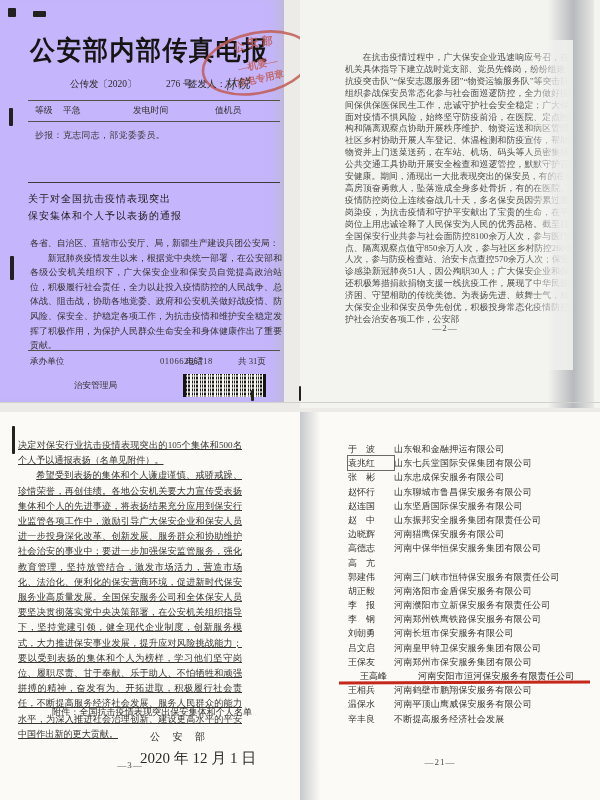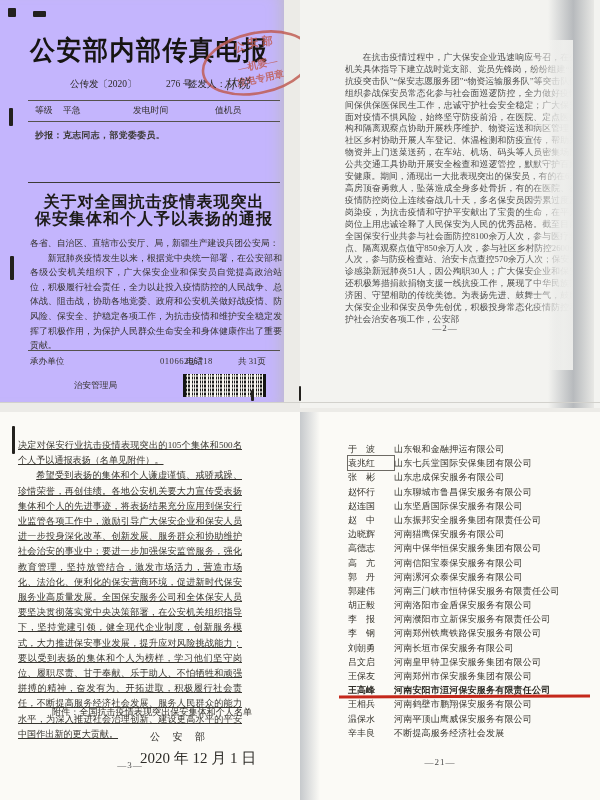--- a/index.html
+++ b/index.html
@@ -33,22 +33,22 @@
   .docline .dn1{position:absolute;left:70px;}
   .docline .dn2{position:absolute;left:166px;}
   .docline .dn3{position:absolute;left:188px;}
   .signer{position:absolute;left:224px;top:-3px;font-size:13px;font-style:italic;color:#38342f;transform:rotate(-3deg);}
   .hline{position:absolute;background:#55524d;height:1px;}
   .metarow{position:absolute;top:105px;left:0;width:300px;font-size:8.8px;color:#33302c;}
   .metarow .m1{position:absolute;left:35px;}
   .metarow .m2{position:absolute;left:63px;}
   .metarow .m3{position:absolute;left:133px;}
   .metarow .m4{position:absolute;left:215px;}
-  .copyline{position:absolute;left:35px;width:250px;font-size:8.8px;color:#3a3833;letter-spacing:.5px;font-weight:bold;}
-  .doctitle{position:absolute;left:28px;width:252px;text-align:center;font-size:16px;font-weight:bold;color:#1d1b18;letter-spacing:1px;}
+  .copyline{position:absolute;left:35px;width:250px;font-size:8.8px;color:#3a3833;letter-spacing:.5px;}
+  .doctitle{position:absolute;left:28px;width:252px;text-align:left;font-size:10px;font-weight:normal;color:#1d1b18;letter-spacing:1px;}
   .p1body{position:absolute;left:30px;top:236px;width:252px;font-size:8.9px;line-height:14.6px;color:#33312d;text-align:justify;}
   .p1body p{margin:0;text-indent:2em;}
   .p1body .salut{text-indent:0;}
   .footerrow{position:absolute;top:356px;left:0;width:300px;font-size:8.6px;color:#33312d;}
   .footerrow .f1{position:absolute;left:30px;}
   .footerrow .f2{position:absolute;left:74px;margin-top:24px;}
   .footerrow .f3{position:absolute;left:138px;margin-left:48px;}
   .footerrow .f4{position:absolute;left:160px;letter-spacing:.5px;}
   .footerrow .f5{position:absolute;left:238px;}
   .barcode{position:absolute;left:183px;top:374px;width:77px;height:23px;
@@ -76,21 +76,21 @@
   .docdate{position:absolute;left:140px;top:749px;font-size:15px;color:#2e2c28;}
 
   
   .list{position:absolute;left:348px;top:442px;width:240px;font-size:9px;color:#38362f;}
   .row{position:relative;display:flex;height:14.2px;line-height:14.2px;}
   .nm{width:46px;flex:none;white-space:nowrap;}
   .co{flex:1;white-space:nowrap;letter-spacing:.2px;}
   .boxed{outline:1px solid #6d6a64;outline-offset:0px;}
   .row.redline::after{content:'';position:absolute;left:-9px;right:-2px;bottom:0;height:2.6px;
     background:#c5281b;transform:rotate(-.2deg);}
-  .row.redline .nm,.row.redline .co{font-weight:bold;color:#2c2a24;}
+  .row.redline .nm,.row.redline .co{font-weight:normal;color:#2c2a24;margin-left:12px;}
 </style>
 </head>
 <body>
 
 <div id="canvas">
 
   <section class="page" id="p1">
     <div class="mark" style="left:8px;top:8px;width:8px;height:9px;"></div>
     <div class="mark" style="left:33px;top:11px;width:13px;height:6px;"></div>
     <div class="mark" style="left:9px;top:108px;width:4px;height:18px;"></div>
@@ -204,25 +204,20 @@
     <div class="row">
         <span class="nm">边晓辉</span>
         <span class="co">河南猎鹰保安服务有限公司</span>
       </div>
     <div class="row">
         <span class="nm">高德志</span>
         <span class="co">河南中保华恒保安服务集团有限公司</span>
       </div>
     <div class="row">
         <span class="nm">高　亢</span>
-        <span class="co">河南信阳宝泰保安服务有限公司</span>
-      </div>
-    <div class="row">
-        <span class="nm">郭　丹</span>
-        <span class="co">河南漯河众泰保安服务有限公司</span>
       </div>
     <div class="row">
         <span class="nm">郭建伟</span>
         <span class="co">河南三门峡市恒特保安服务有限责任公司</span>
       </div>
     <div class="row">
         <span class="nm">胡正毅</span>
         <span class="co">河南洛阳市金盾保安服务有限公司</span>
       </div>
     <div class="row">

